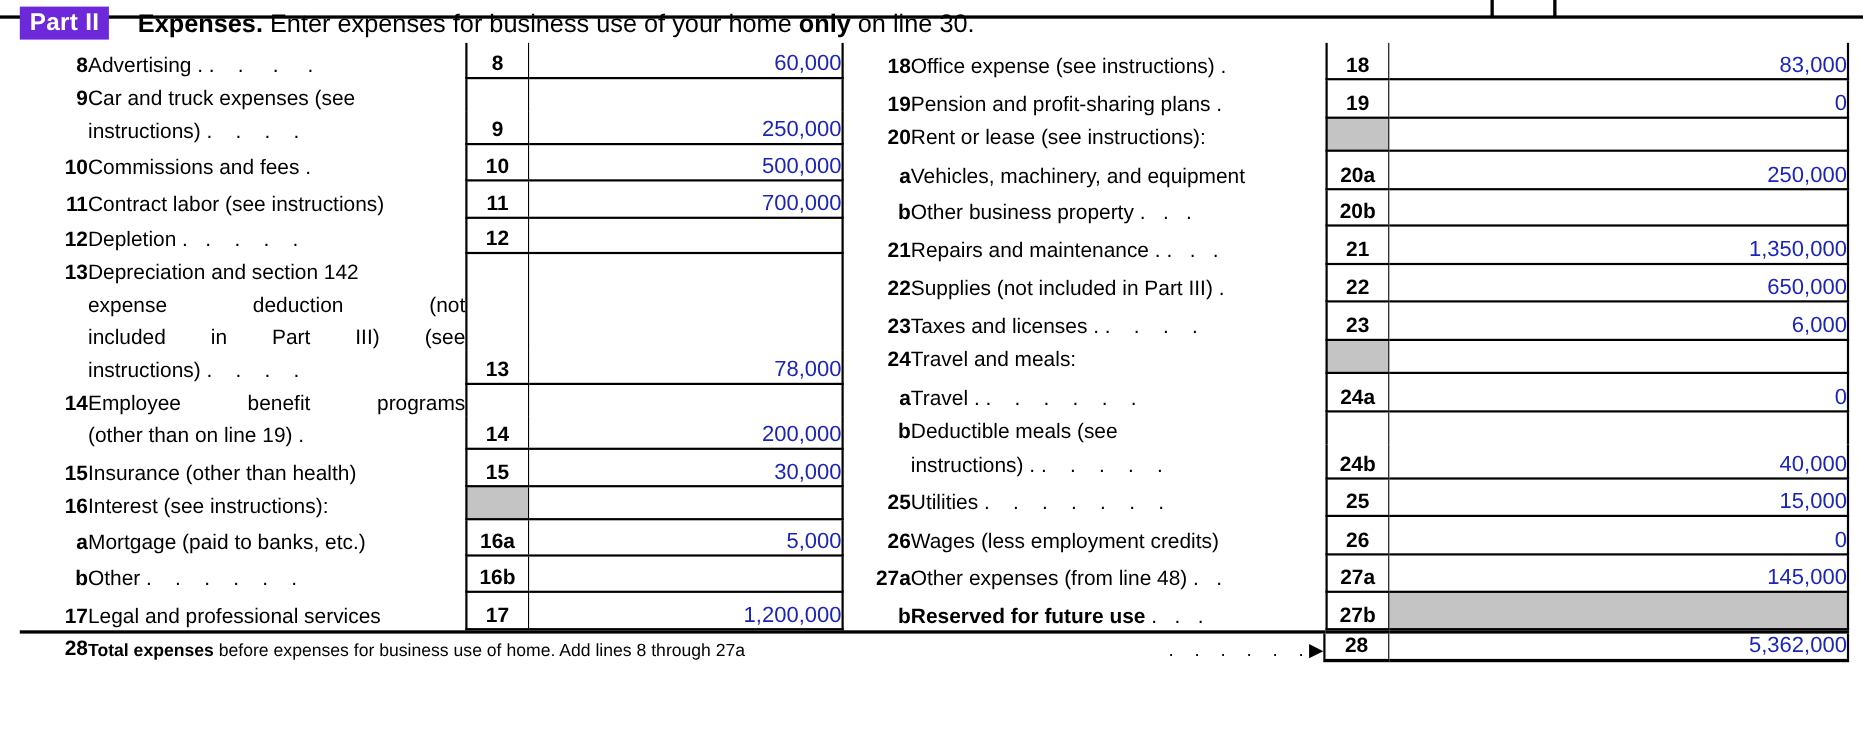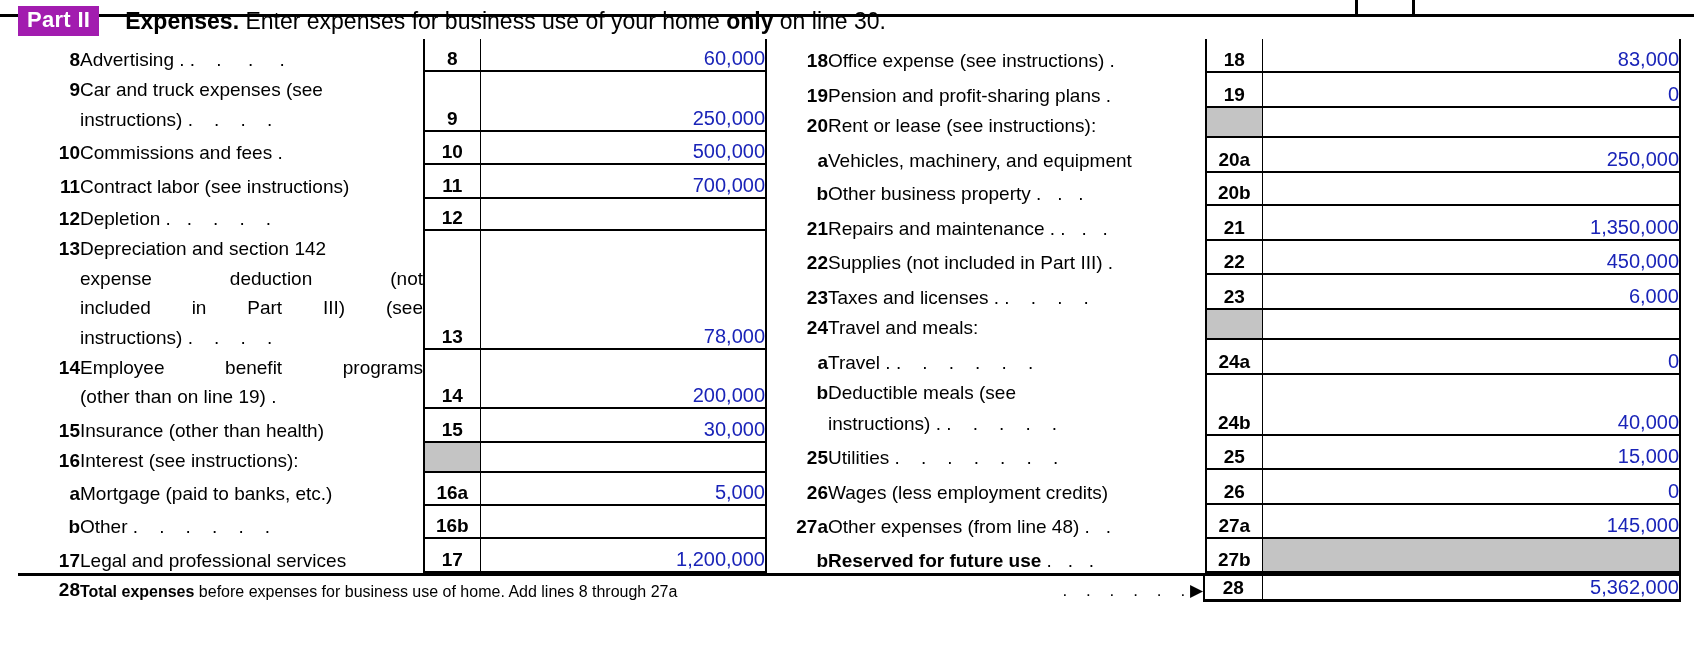--- a/index.html
+++ b/index.html
@@ -15,21 +15,21 @@
   
   .stub-rule { position: absolute; left: 0; top: 14px; width: 1694px; height: 3px; background: #000; }
   .stub-tick { position: absolute; top: 0; width: 3px; height: 15px; background: #000; }
 
   
   .parthead {
     position: absolute; left: 18px; top: 5px; width: 1662px; height: 32px;
     display: flex; align-items: center;
   }
   .part-tag {
-    background: #a21caf; color: #fff;
+    background: #6d28d9; color: #fff;
     font-weight: bold; font-size: 22px;
     padding: 1px 9px 3px 9px; letter-spacing: .3px;
     line-height: 1.15;
   }
   .part-title { font-size: 23px; margin-left: 26px; white-space: nowrap; }
   .part-title b { font-weight: bold; }
 
   
   .grid { position: absolute; left: 18px; top: 39px; width: 1662px; }
 
@@ -243,21 +243,21 @@
               <tr style="height: 34.59px;">
                 <td class="cnum">21</td>
                 <td class="cdesc">Repairs and maintenance .<span class="dots">&nbsp;.&nbsp;&nbsp;&nbsp;.&nbsp;&nbsp;&nbsp;.</span></td>
                 <td class="cbox" rowspan="1">21</td>
                 <td class="camt" rowspan="1">1,350,000</td>
               </tr>
               <tr style="height: 34.59px;">
                 <td class="cnum">22</td>
                 <td class="cdesc">Supplies (not included in Part III)<span class="dots">&nbsp;.</span></td>
                 <td class="cbox" rowspan="1">22</td>
-                <td class="camt" rowspan="1">450,000</td>
+                <td class="camt" rowspan="1">650,000</td>
               </tr>
               <tr style="height: 34.59px;">
                 <td class="cnum">23</td>
                 <td class="cdesc">Taxes and licenses .<span class="dots">&nbsp;.&nbsp;&nbsp;&nbsp;&nbsp;.&nbsp;&nbsp;&nbsp;&nbsp;.&nbsp;&nbsp;&nbsp;&nbsp;.</span></td>
                 <td class="cbox" rowspan="1">23</td>
                 <td class="camt" rowspan="1">6,000</td>
               </tr>
               <tr style="height: 30.44px;">
                 <td class="cnum">24</td>
                 <td class="cdesc">Travel and meals:</td>

